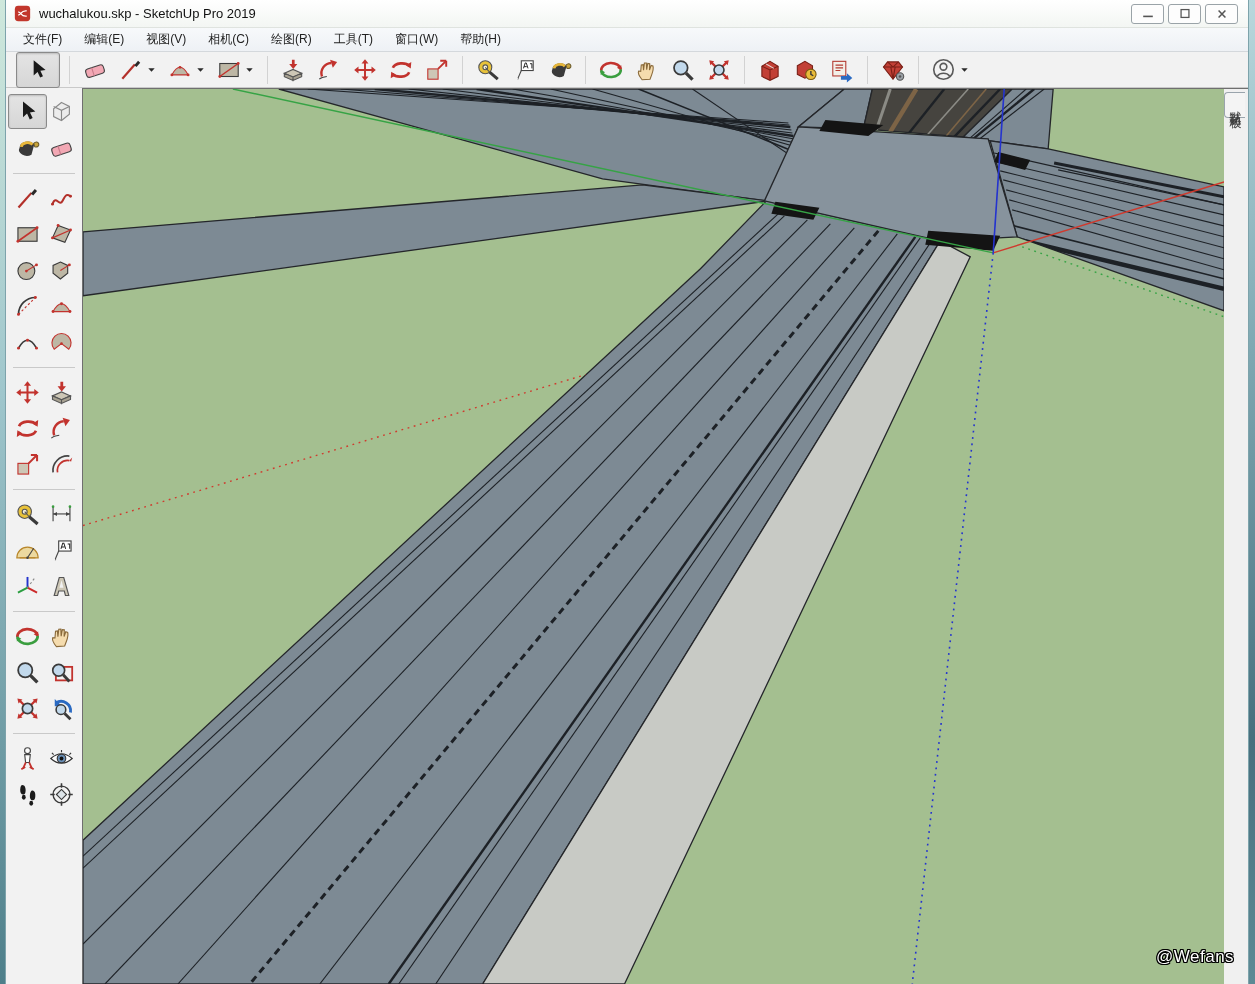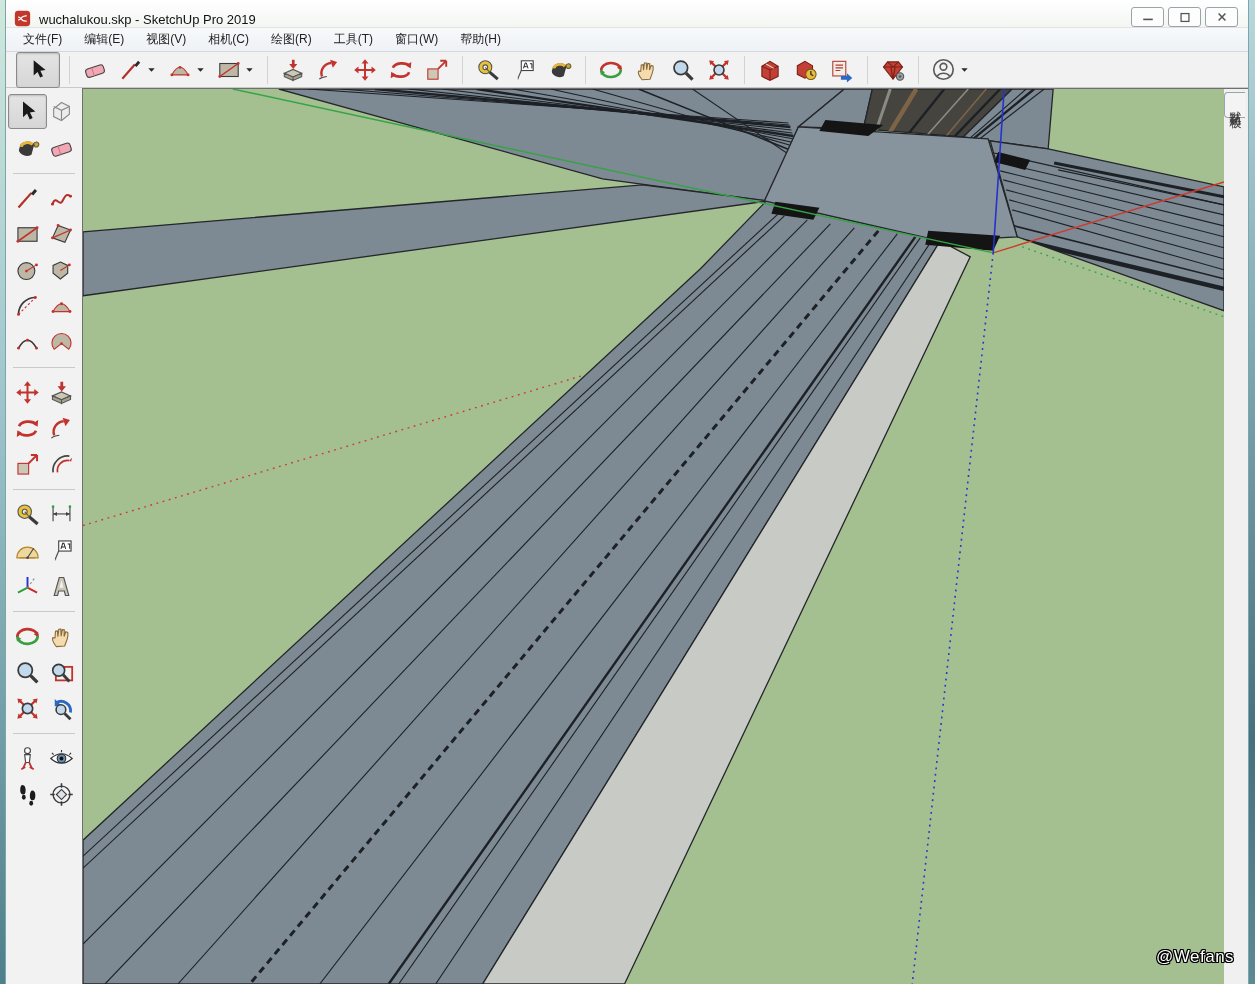--- a/index.html
+++ b/index.html
@@ -6,21 +6,21 @@
     font-family:"Liberation Sans","DejaVu Sans",sans-serif;background:#9cc0c9;}
   .win{position:absolute;inset:0;}
   .frame-left{position:absolute;left:0;top:0;bottom:0;width:6px;
     background:linear-gradient(180deg,#cfe8dc 0%,#9fc6cc 40%,#4e7f8a 100%);
     border-right:1px solid #7da3ab;box-sizing:border-box;}
   .frame-right{position:absolute;right:0;top:0;bottom:0;width:7px;
     background:linear-gradient(180deg,#b9d8dd 0%,#7fa9b3 35%,#47707e 75%,#5d8a95 100%);
     border-left:1px solid #7da3ab;box-sizing:border-box;}
   .titlebar{position:absolute;left:6px;right:7px;top:0;height:28px;
     background:linear-gradient(180deg,#ffffff,#f3f6f3);
-    border-bottom:1px solid #dfe3df;display:flex;align-items:flex-end;box-sizing:border-box;}
+    border-bottom:1px solid #dfe3df;display:flex;align-items:center;box-sizing:border-box;}
   .logo{width:17px;height:17px;margin-left:8px;display:inline-flex;}
   .title{font-size:13px;color:#111;margin-left:8px;}
   .winbtns{margin-left:auto;display:flex;gap:4px;margin-right:10px;}
   .wbtn{width:33px;height:20px;background:#fdfdfd;border:1px solid #9aa3a8;border-radius:3px;
     display:flex;align-items:center;justify-content:center;box-sizing:border-box;}
   .menubar{position:absolute;left:6px;right:7px;top:28px;height:24px;
     background:linear-gradient(180deg,#f7f9fb,#eef1f5);
     border-bottom:1px solid #d4d8dc;display:flex;align-items:center;box-sizing:border-box;padding-left:6px;}
   .mitem{font-size:12px;color:#222;padding:3px 11px;cursor:default;}
   .toptoolbar{position:absolute;left:6px;right:7px;top:52px;height:36px;background:#f2f2f2;

